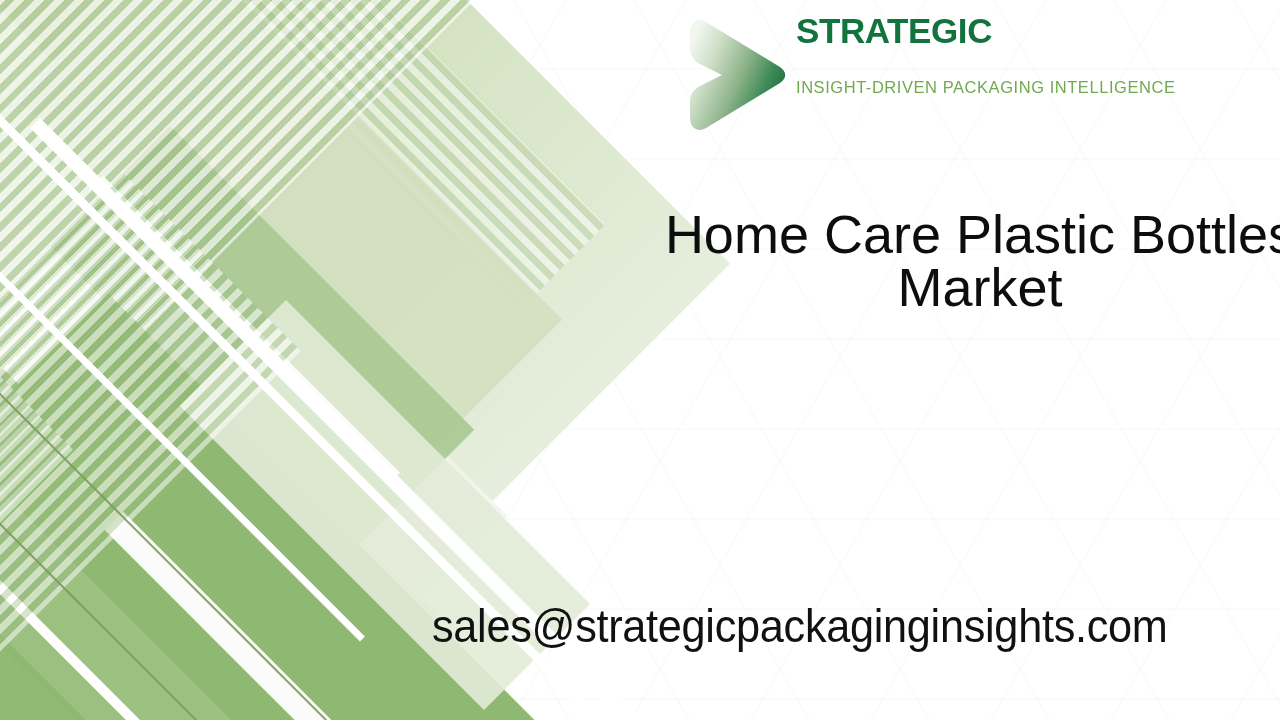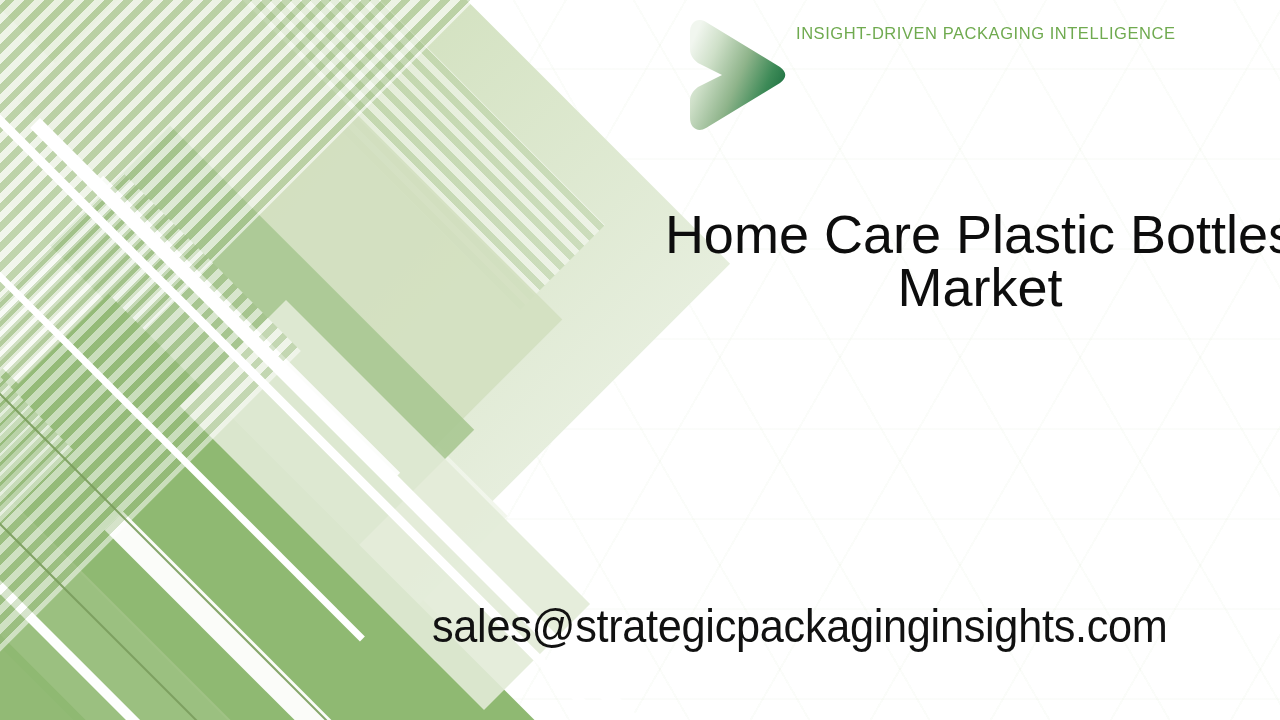--- a/index.html
+++ b/index.html
@@ -155,21 +155,21 @@
   .logo-line {
     font-family:"Liberation Sans", sans-serif;
     font-weight:bold;
     font-size:35px;
     line-height:38px;
     letter-spacing:-0.4px;
     color:#13733f;
     white-space:nowrap;
   }
   #logo-tagline {
-    margin-top:12px;
+    margin-top:28px;
     font-family:"Liberation Sans", sans-serif;
     font-weight:normal;
     font-size:16.5px;
     letter-spacing:0.55px;
     color:#6faa4f;
     white-space:nowrap;
   }
 
   
   #title {
@@ -265,20 +265,21 @@
                  L6 86
                  C6 80 9 76 14 72
                  L38 60
                  L14 48
                  C9 44 6 40 6 34
                  Z" fill="url(#chev)"></path>
       </svg>
     </div>
 
     <div id="logo-text">
+      <div class="logo-line">STRATEGIC</div>
       <div id="logo-tagline">INSIGHT-DRIVEN PACKAGING INTELLIGENCE</div>
     </div>
   </div>
 
   <div id="title">Home Care Plastic Bottles
 Market</div>
 
   <div id="email">sales@strategicpackaginginsights.com</div>
 
 </div>

